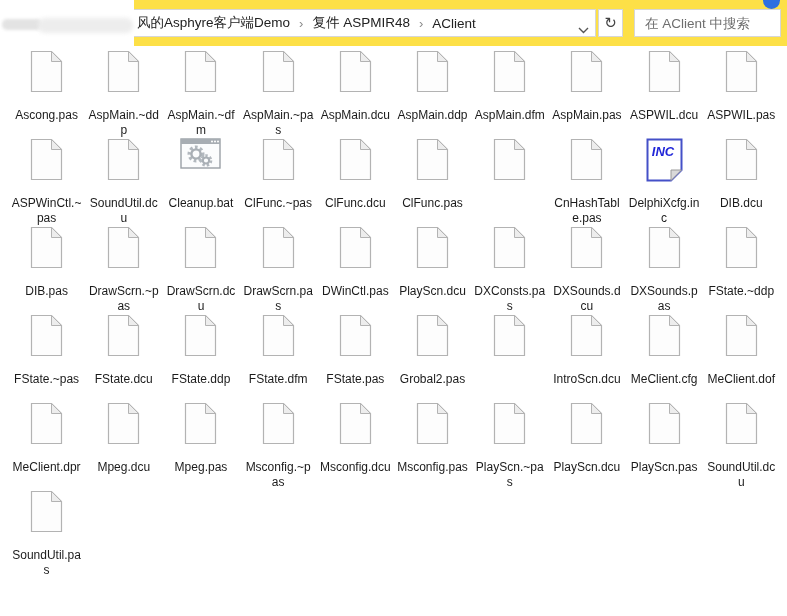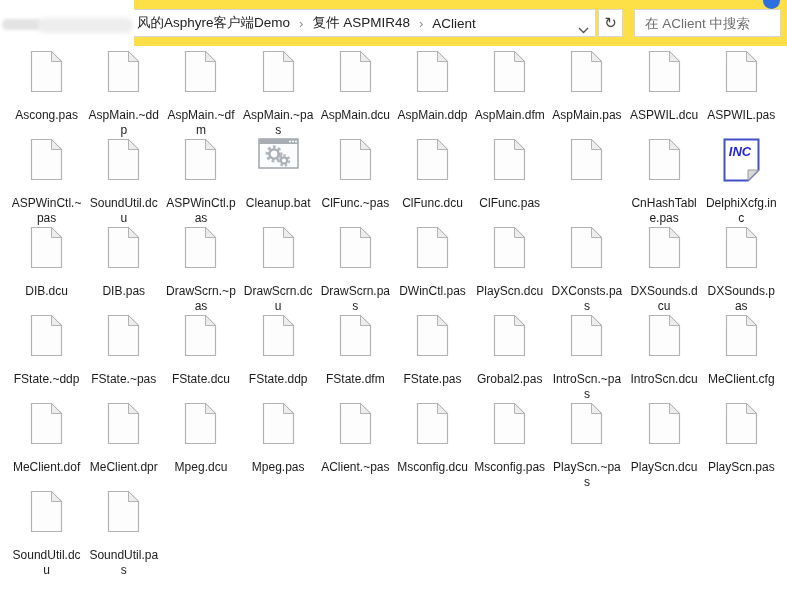--- a/index.html
+++ b/index.html
@@ -239,32 +239,20 @@
         <svg width="33" height="43" viewBox="0 0 33 43">
           <path d="M1.5 1.5 H21.5 L31.5 11.5 V41.5 H1.5 Z" fill="#fdfdfd" stroke="#b3b3b3" stroke-width="1.2"></path>
           <path d="M21.5 1.5 V11.5 H31.5 Z" fill="#ededed" stroke="#b3b3b3" stroke-width="1"></path>
         </svg>
       </span>
 
     </div>
     <div class="label">SoundUtil.dcu</div>
   </div>
 
-  <div class="cell" data-icon="doc">
-    <div class="icon-slot">
-      <span class="doc-icon">
-        <svg width="33" height="43" viewBox="0 0 33 43">
-          <path d="M1.5 1.5 H21.5 L31.5 11.5 V41.5 H1.5 Z" fill="#fdfdfd" stroke="#b3b3b3" stroke-width="1.2"></path>
-          <path d="M21.5 1.5 V11.5 H31.5 Z" fill="#ededed" stroke="#b3b3b3" stroke-width="1"></path>
-        </svg>
-      </span>
-
-    </div>
-    <div class="label">ASPWinCtl.pas</div>
-  </div>
 
   <div class="cell" data-icon="bat">
     <div class="icon-slot">
 
       <span class="bat-icon">
         <svg width="41" height="31" viewBox="0 0 41 31">
           <rect x="1" y="1" width="39" height="29" fill="#fbfcfd" stroke="#9aa0a6" stroke-width="1.4"></rect>
           <rect x="1" y="1" width="39" height="5" fill="#a7adb3"></rect>
           <circle cx="32" cy="3.5" r="1" fill="#fff"></circle>
             <circle cx="35" cy="3.5" r="1" fill="#fff"></circle>
@@ -584,21 +572,20 @@
   <div class="cell" data-icon="doc">
     <div class="icon-slot">
       <span class="doc-icon">
         <svg width="33" height="43" viewBox="0 0 33 43">
           <path d="M1.5 1.5 H21.5 L31.5 11.5 V41.5 H1.5 Z" fill="#fdfdfd" stroke="#b3b3b3" stroke-width="1.2"></path>
           <path d="M21.5 1.5 V11.5 H31.5 Z" fill="#ededed" stroke="#b3b3b3" stroke-width="1"></path>
         </svg>
       </span>
 
     </div>
-    <div class="label">IntroScn.~pas</div>
   </div>
 
   <div class="cell" data-icon="doc">
     <div class="icon-slot">
       <span class="doc-icon">
         <svg width="33" height="43" viewBox="0 0 33 43">
           <path d="M1.5 1.5 H21.5 L31.5 11.5 V41.5 H1.5 Z" fill="#fdfdfd" stroke="#b3b3b3" stroke-width="1.2"></path>
           <path d="M21.5 1.5 V11.5 H31.5 Z" fill="#ededed" stroke="#b3b3b3" stroke-width="1"></path>
         </svg>
       </span>
@@ -677,21 +664,21 @@
   <div class="cell" data-icon="doc">
     <div class="icon-slot">
       <span class="doc-icon">
         <svg width="33" height="43" viewBox="0 0 33 43">
           <path d="M1.5 1.5 H21.5 L31.5 11.5 V41.5 H1.5 Z" fill="#fdfdfd" stroke="#b3b3b3" stroke-width="1.2"></path>
           <path d="M21.5 1.5 V11.5 H31.5 Z" fill="#ededed" stroke="#b3b3b3" stroke-width="1"></path>
         </svg>
       </span>
 
     </div>
-    <div class="label">AClient.~pas</div>
+    <div class="label">Msconfig.~pas</div>
   </div>
 
   <div class="cell" data-icon="doc">
     <div class="icon-slot">
       <span class="doc-icon">
         <svg width="33" height="43" viewBox="0 0 33 43">
           <path d="M1.5 1.5 H21.5 L31.5 11.5 V41.5 H1.5 Z" fill="#fdfdfd" stroke="#b3b3b3" stroke-width="1.2"></path>
           <path d="M21.5 1.5 V11.5 H31.5 Z" fill="#ededed" stroke="#b3b3b3" stroke-width="1"></path>
         </svg>
       </span>

